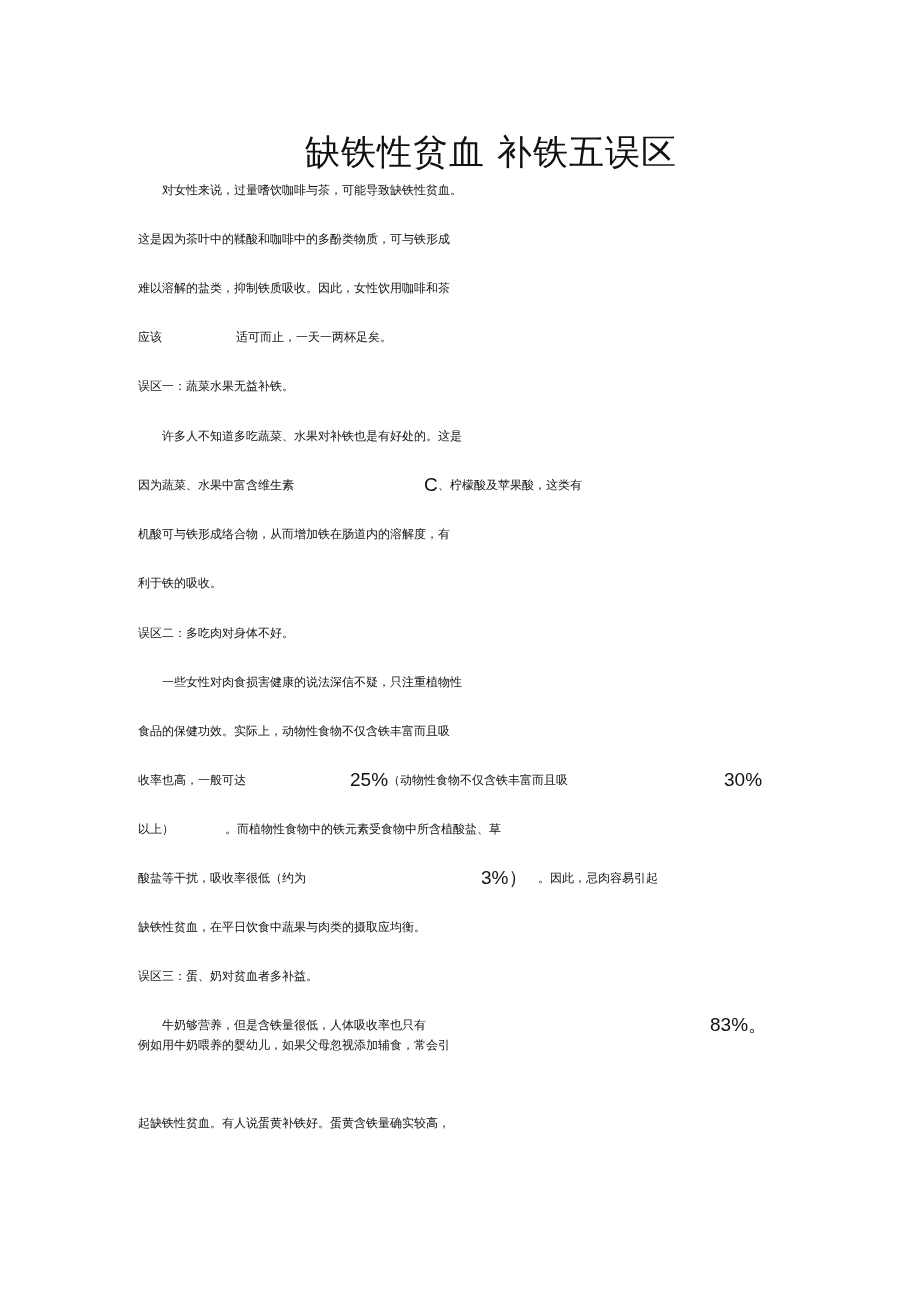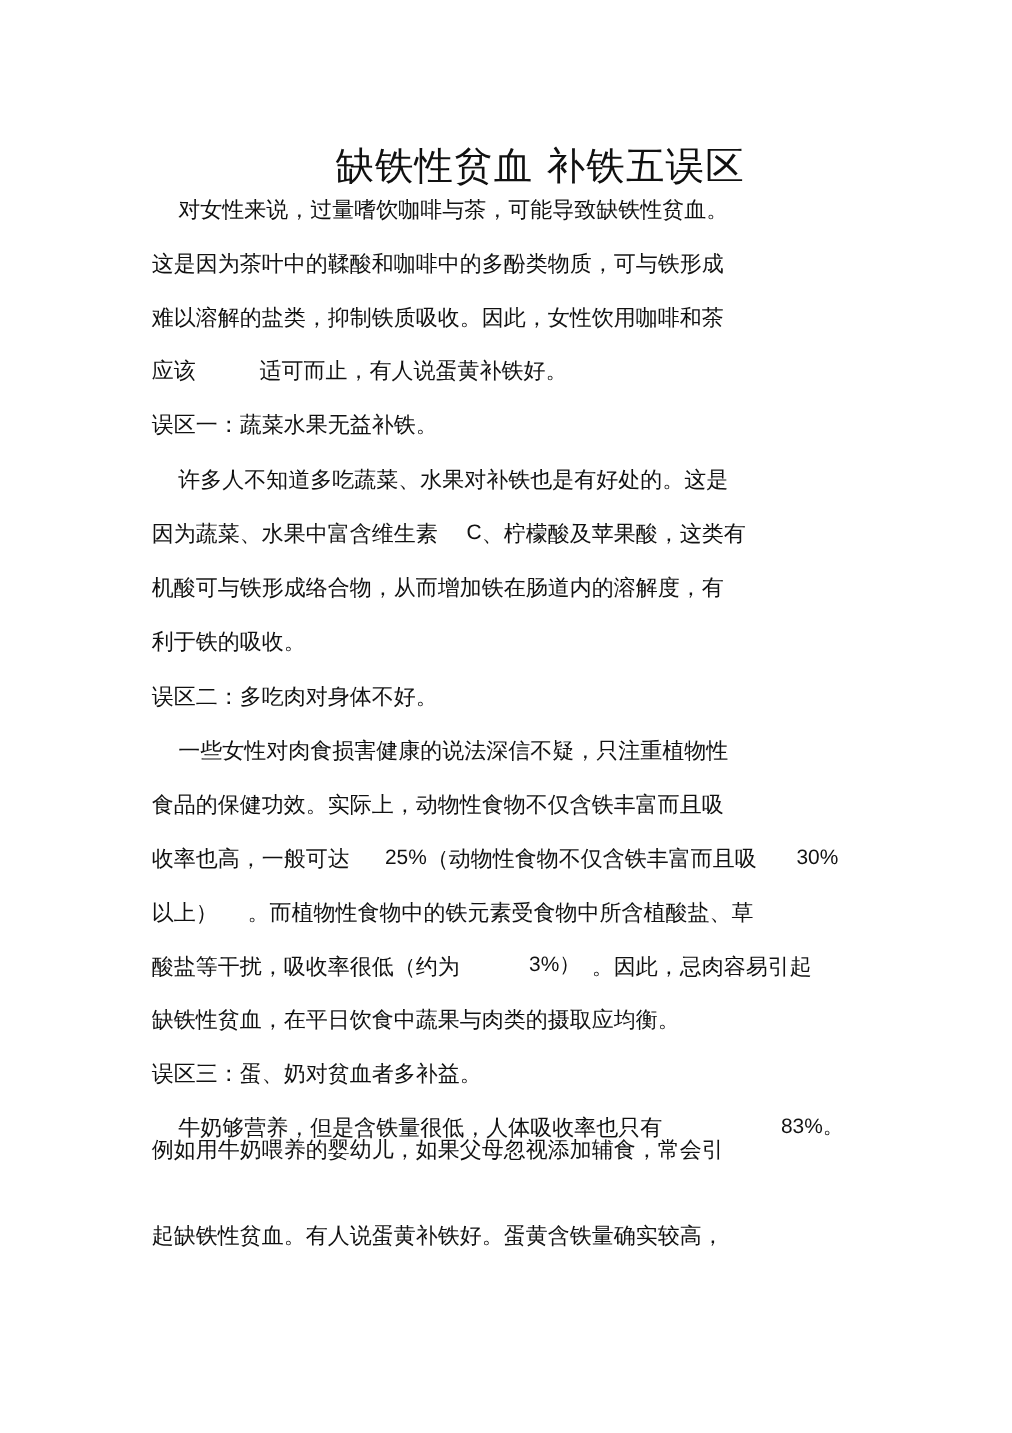--- a/index.html
+++ b/index.html
@@ -25,21 +25,21 @@
       line-height: 48px;
       letter-spacing: 1px;
       margin: 16px;
       font-weight: normal;
       padding-left: 30px;
       box-sizing: border-box;
     }
     .line {
       position: absolute;
       left: 138px;
-      font-size: 20px;
+      font-size: 12px;
       line-height: 26px;
       white-space: pre;
       margin: 0;
     }
     .indent { left: 162px; }
     .abs {
       position: absolute;
       font-family: "Liberation Sans", sans-serif;
       font-size: 19px;
       line-height: 26px;
@@ -47,21 +47,21 @@
   </style>
 </head>
 <body>
 
 <h1 class="title">缺铁性贫血 补铁五误区</h1>
 
 <p class="line indent" style="top:177px">对女性来说，过量嗜饮咖啡与茶，可能导致缺铁性贫血。</p>
 <p class="line" style="top:226px">这是因为茶叶中的鞣酸和咖啡中的多酚类物质，可与铁形成</p>
 <p class="line" style="top:275px">难以溶解的盐类，抑制铁质吸收。因此，女性饮用咖啡和茶</p>
 <p class="line" style="top:324px">应该</p>
-<p class="line" style="top:324px; left:236px">适可而止，有人说蛋黄补铁好。</p>
+<p class="line" style="top:324px; left:236px">适可而止，一天一两杯足矣。</p>
 
 <p class="line" style="top:373px">误区一：蔬菜水果无益补铁。</p>
 <p class="line indent" style="top:423px">许多人不知道多吃蔬菜、水果对补铁也是有好处的。这是</p>
 <p class="line" style="top:472px">因为蔬菜、水果中富含维生素</p>
 <span class="abs" style="top:472px; left:424px">C</span>
 <p class="line" style="top:472px; left:438px">、柠檬酸及苹果酸，这类有</p>
 <p class="line" style="top:521px">机酸可与铁形成络合物，从而增加铁在肠道内的溶解度，有</p>
 <p class="line" style="top:570px">利于铁的吸收。</p>
 
 <p class="line" style="top:620px">误区二：多吃肉对身体不好。</p>

